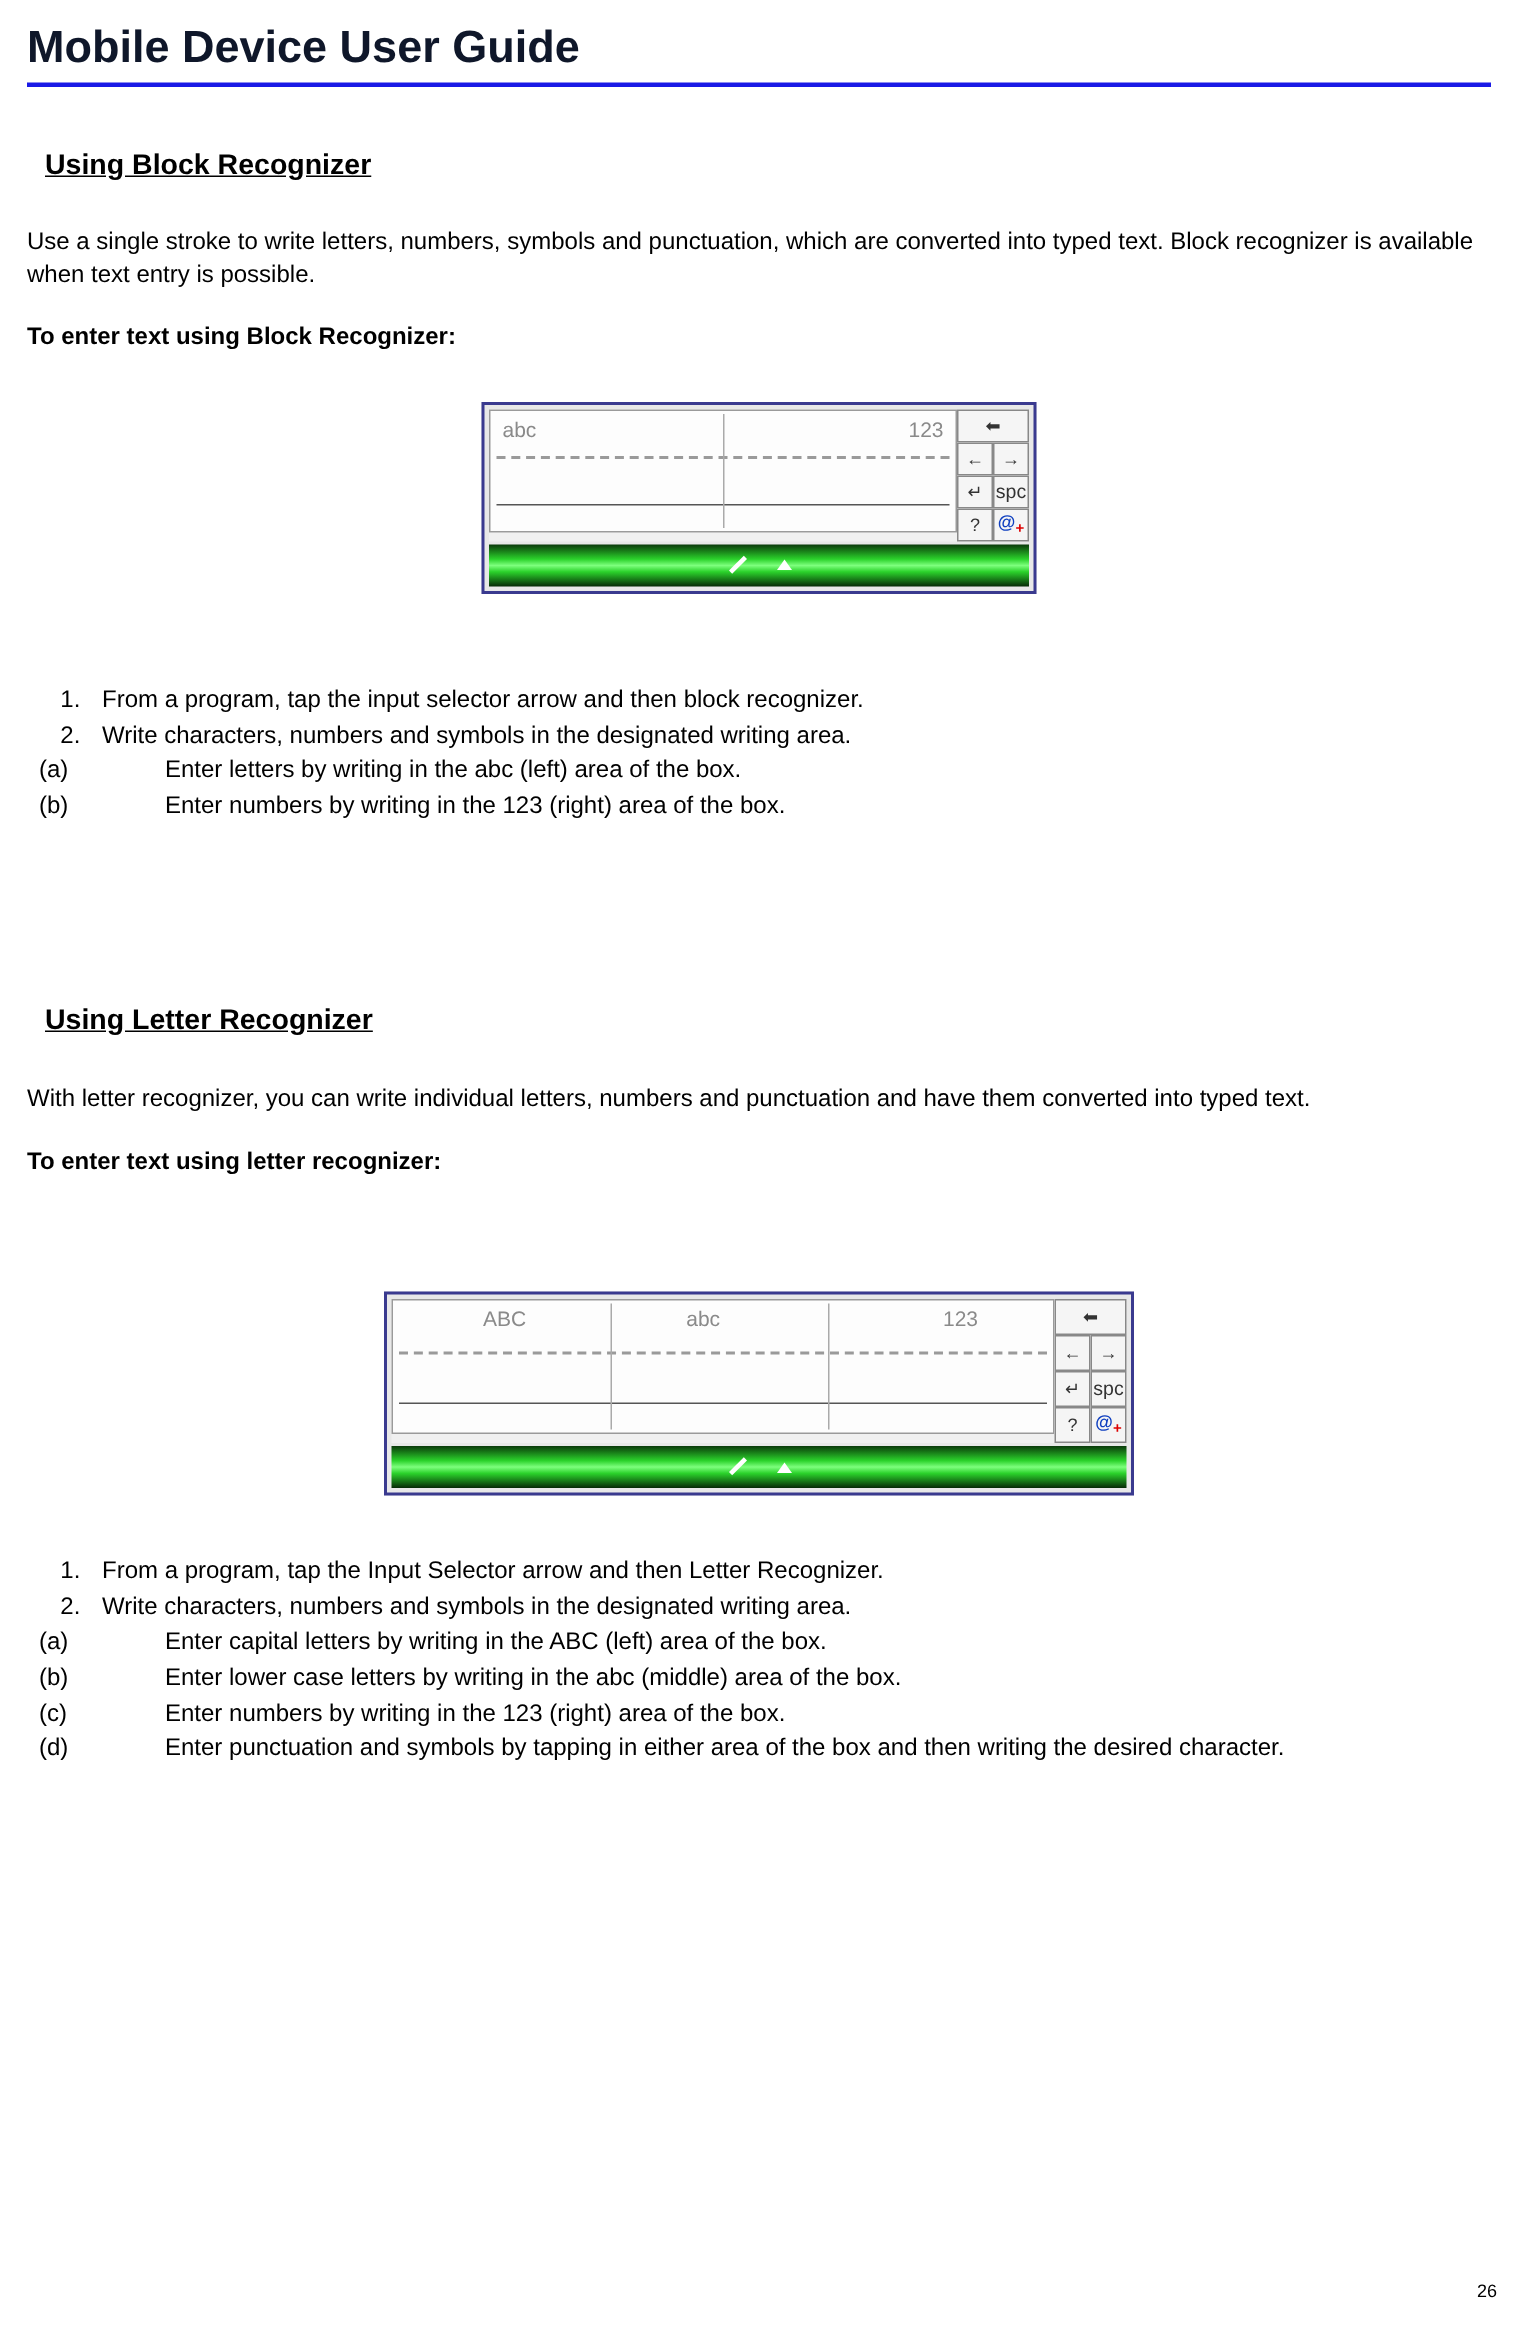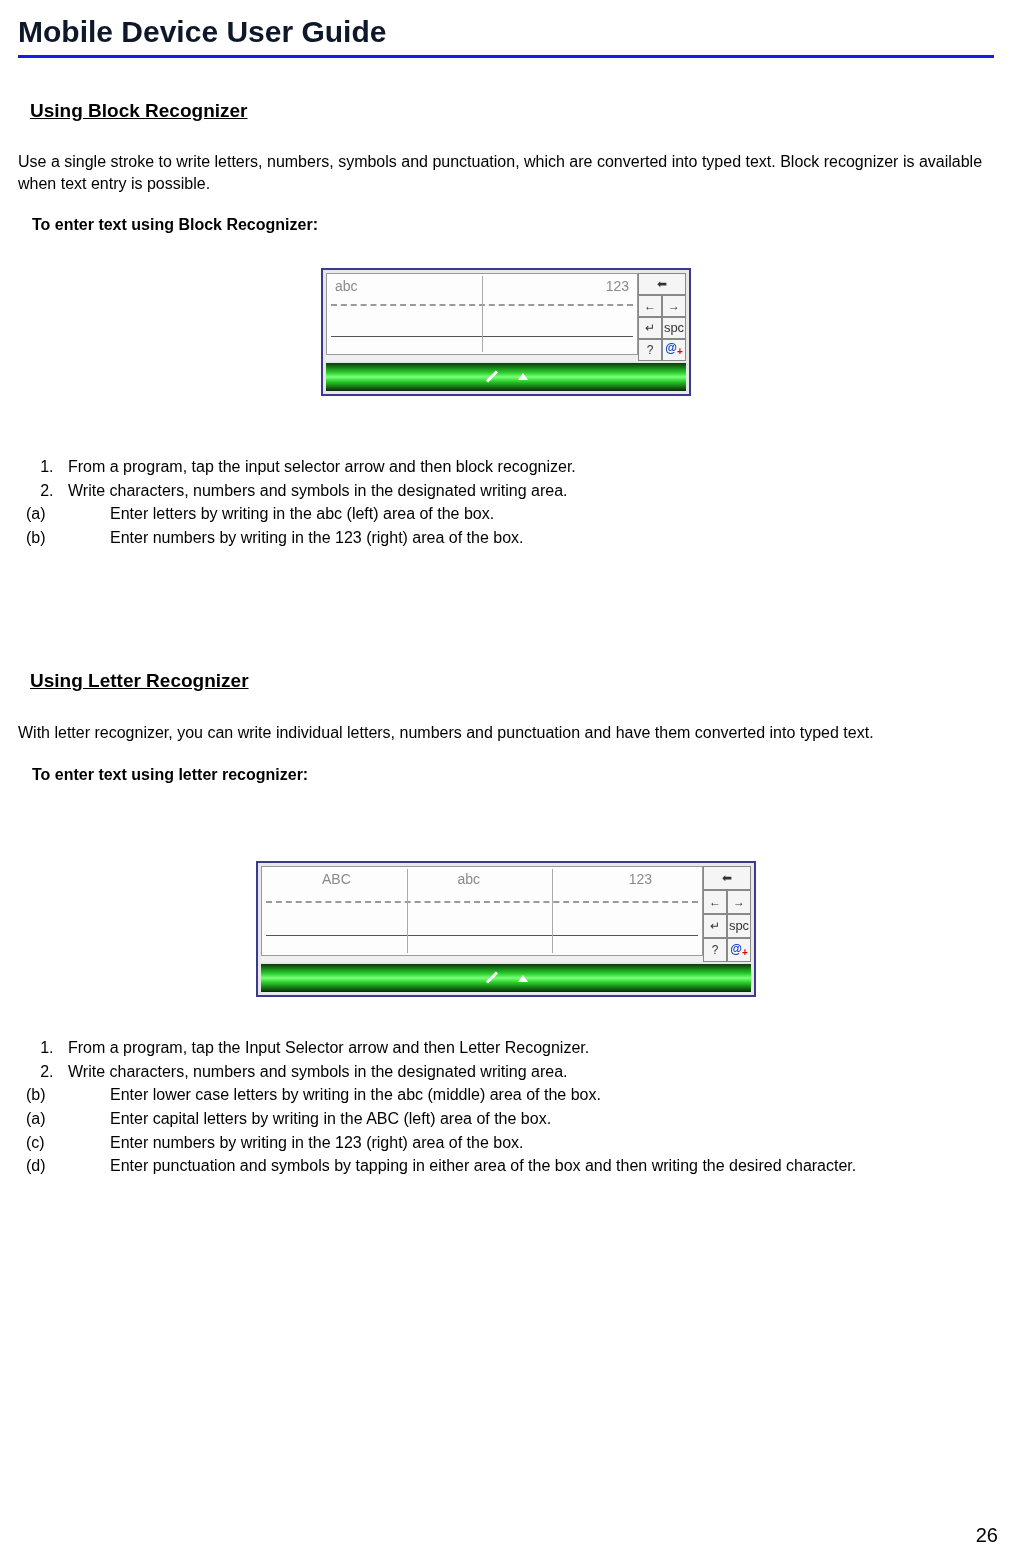--- a/index.html
+++ b/index.html
@@ -28,21 +28,21 @@
       font-size: 19px;
       font-weight: bold;
       text-decoration: underline;
       margin: 0 0 28px 12px;
     }
     p.intro {
       margin: 0 0 20px 0;
     }
     p.bold-label {
       font-weight: bold;
-      margin: 0 0 32px 14px;
+      margin: 0 0 32px 0;
     }
     .panel-wrap {
       display: flex;
       justify-content: center;
       margin-bottom: 60px;
     }
     .mock-panel {
       border: 2px solid #3a3a8f;
       background: #e8e8e8;
       padding: 3px;
@@ -165,23 +165,23 @@
     .sub-list .sub-marker {
       display: inline-block;
       width: 26px;
       text-align: left;
       margin-right: 16px;
     }
     .spacer-large { height: 100px; }
     .spacer-mid { height: 44px; }
     .page-num {
       position: fixed;
-      bottom: 2px;
+      bottom: 16px;
       right: 14px;
-      font-size: 20px;
+      font-size: 12px;
     }
   </style>
 </head>
 <body>
 
 <h1 class="title">Mobile Device User Guide</h1>
 <hr class="title-rule">
 
 <h2 class="section">Using Block Recognizer</h2>
 
@@ -290,21 +290,21 @@
       <span class="pen-icon"></span>
       <span class="arrow-up"></span>
     </div>
   </div>
 </div>
 
 <ol class="main-list">
   <li><span>From a program, tap the Input Selector arrow and then Letter Recognizer.</span></li>
   <li><span>Write characters, numbers and symbols in the designated writing area.</span>
     <ul class="sub-list">
+      <li><span class="sub-marker">(a)</span><span>Enter capital letters by writing in the ABC (left) area of the box.</span></li>
       <li><span class="sub-marker">(b)</span><span>Enter lower case letters by writing in the abc (middle) area of the box.</span></li>
-      <li><span class="sub-marker">(a)</span><span>Enter capital letters by writing in the ABC (left) area of the box.</span></li>
       <li><span class="sub-marker">(c)</span><span>Enter numbers by writing in the 123 (right) area of the box.</span></li>
       <li><span class="sub-marker">(d)</span><span>Enter punctuation and symbols by tapping in either area of the box and then writing the desired character.</span></li>
     </ul>
   </li>
 </ol>
 
 <div class="page-num">26</div>
 
 </body></html>

